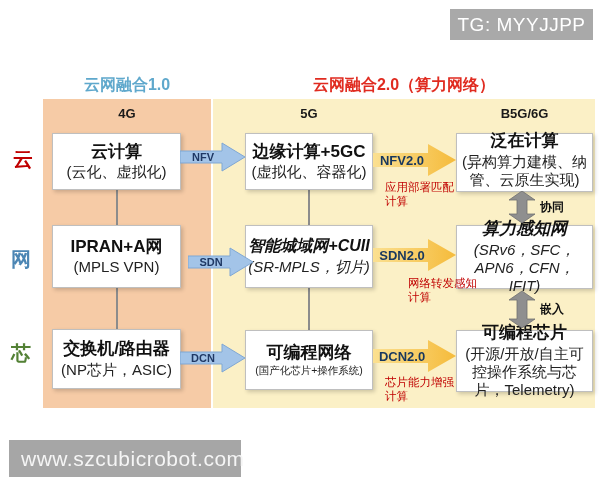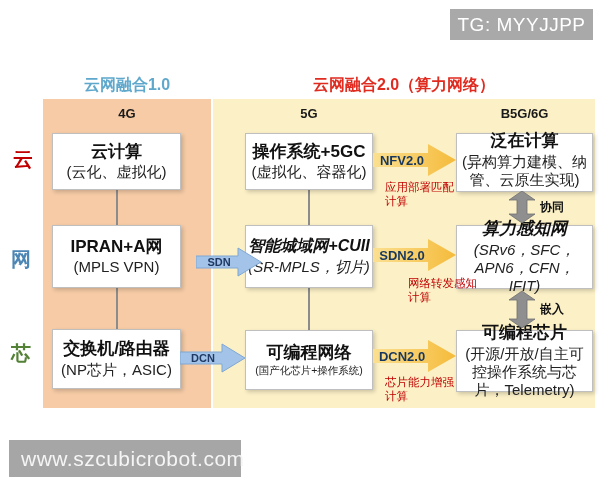--- a/index.html
+++ b/index.html
@@ -85,21 +85,21 @@
   .vl-m1 { left: 308px; top: 188px; height: 37px; }
   .vl-m2 { left: 308px; top: 288px; height: 42px; }
 
   .h-arrow { width: 66px; height: 32px; }
   .h-arrow .lbl {
     position: absolute; left: 0; top: 0; width: 46px; height: 32px;
     display: flex; align-items: center; justify-content: center;
     font-size: 11px; font-weight: bold; color: #1F3864;
   }
   .ar-nfv { left: 180px; top: 141px; }
-  .ar-sdn { left: 196px; top: 246px; }
+  .ar-sdn { left: 188px; top: 246px; }
   .ar-dcn { left: 180px; top: 342px; }
 
   .o-arrow { width: 84px; height: 36px; }
   .o-arrow .lbl {
     position: absolute; left: 0; top: 0; width: 58px; height: 36px;
     display: flex; align-items: center; justify-content: center;
     font-size: 13px; font-weight: bold; color: #17375E;
   }
   .ar-nfv2 { left: 373px; top: 142px; }
   .ar-sdn2 { left: 373px; top: 237px; }
@@ -185,21 +185,21 @@
   <div class="abs node-box nowrap-sub b-net-4g">
     <div class="node-title">IPRAN+A网</div>
     <div class="node-sub">(MPLS VPN)</div>
   </div>
   <div class="abs node-box nowrap-sub b-chip-4g">
     <div class="node-title">交换机/路由器</div>
     <div class="node-sub">(NP芯片，ASIC)</div>
   </div>
 
   <div class="abs node-box nowrap-sub b-cloud-5g">
-    <div class="node-title">操作系统+5GC</div>
+    <div class="node-title">边缘计算+5GC</div>
     <div class="node-sub">(虚拟化、容器化)</div>
   </div>
   <div class="abs node-box nowrap-sub b-net-5g">
     <div class="node-title" style="font-size:16px">智能城域网+CUII</div>
     <div class="node-sub">(SR-MPLS，切片)</div>
   </div>
   <div class="abs node-box nowrap-sub b-chip-5g">
     <div class="node-title">可编程网络</div>
     <div class="node-sub" style="font-size:10.5px">(国产化芯片+操作系统)</div>
   </div>
@@ -210,20 +210,26 @@
   </div>
   <div class="abs node-box b-net-6g">
     <div class="node-title">算力感知网</div>
     <div class="node-sub">(SRv6，SFC，APN6，CFN，IFIT)</div>
   </div>
   <div class="abs node-box b-chip-6g">
     <div class="node-title">可编程芯片</div>
     <div class="node-sub">(开源/开放/自主可控操作系统与芯片，Telemetry)</div>
   </div>
 
+  <div class="abs h-arrow ar-nfv">
+    <svg width="66" height="32" viewBox="0 0 66 32">
+      <polygon points="0,10 42,10 42,2 65,16 42,30 42,22 0,22" fill="#A3C4E8" stroke="#7FA7D4" stroke-width="1"></polygon>
+    </svg>
+    <span class="lbl">NFV</span>
+  </div>
   <div class="abs h-arrow ar-sdn">
     <svg width="66" height="32" viewBox="0 0 66 32">
       <polygon points="0,10 42,10 42,2 65,16 42,30 42,22 0,22" fill="#A3C4E8" stroke="#7FA7D4" stroke-width="1"></polygon>
     </svg>
     <span class="lbl">SDN</span>
   </div>
   <div class="abs h-arrow ar-dcn">
     <svg width="66" height="32" viewBox="0 0 66 32">
       <polygon points="0,10 42,10 42,2 65,16 42,30 42,22 0,22" fill="#A3C4E8" stroke="#7FA7D4" stroke-width="1"></polygon>
     </svg>

